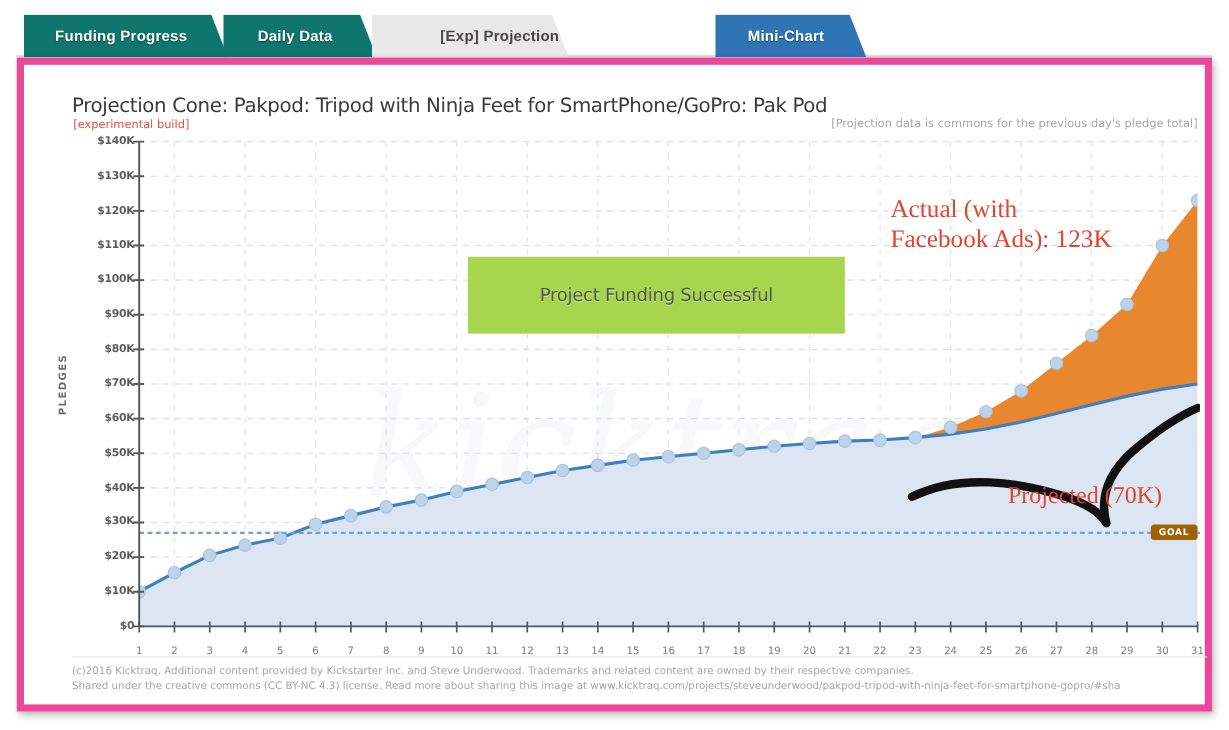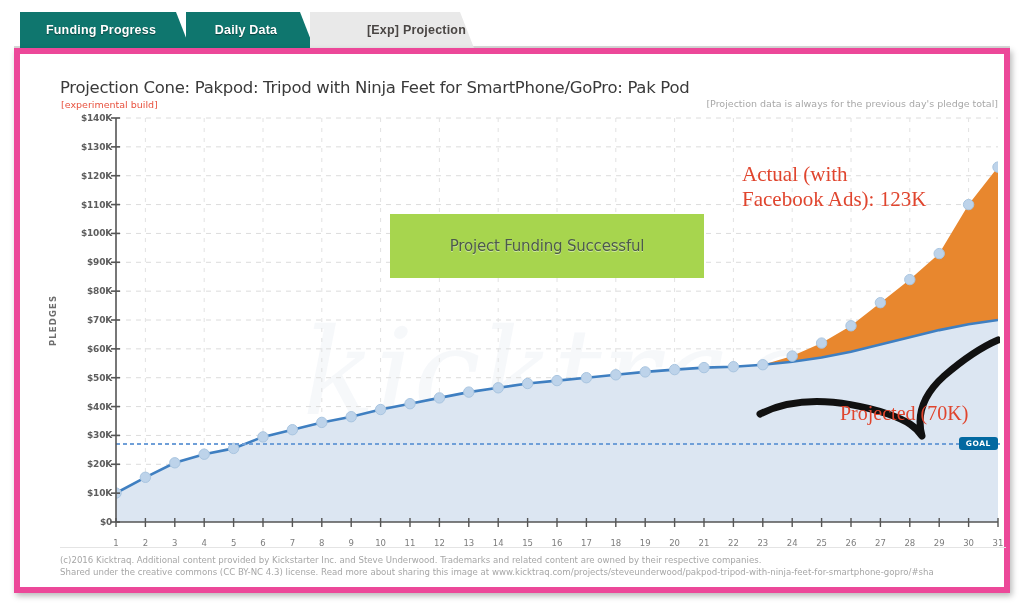--- a/index.html
+++ b/index.html
@@ -110,21 +110,21 @@
   .anno{
     position:absolute;
     font-family:"Liberation Serif", serif;
     color:#e0452e;
     white-space:nowrap;
   }
   #anno-actual{left:682px;top:48px;font-size:21px;line-height:25px;}
   #anno-projected{left:780px;top:288px;font-size:20px;}
   #goal-badge{
     position:absolute;right:2px;top:326px;
-    background:#0369a1;color:#fff;
+    background:#a16207;color:#fff;
     font-size:7.5px;font-weight:bold;letter-spacing:.6px;
     padding:2px 7px 2px 7px;border-radius:3px;
     font-family:"DejaVu Sans", sans-serif;
   }
   
   #footer{
     position:absolute;left:26px;bottom:6px;width:950px;
     font-size:8.6px;line-height:11.5px;color:#a6a6a6;
     font-family:"DejaVu Sans", sans-serif;
     white-space:nowrap;
@@ -140,28 +140,31 @@
   <div id="tabline"></div>
 <div class="tab dark" style="left: 20px; width: 170px;">
       <span class="lbl">Funding Progress</span>
     </div>
     <div class="tab dark" style="left: 186px; width: 128px;">
       <span class="lbl">Daily Data</span>
     </div>
     <div class="tab light" style="left: 310px; width: 164px; text-align: right;">
       <span class="lbl">[Exp] Projection</span>
     </div>
+    <div class="tab blue" style="left: 596px; width: 126px;">
+      <span class="lbl">Mini-Chart</span>
+    </div>
   </div>
 
 <div id="card">
   <div id="inner">
 
     <div id="chart-title">Projection Cone: Pakpod: Tripod with Ninja Feet for SmartPhone/GoPro: Pak Pod</div>
     <div id="exp-build">[experimental build]</div>
-    <div id="proj-note">[Projection data is always for the previous day's pledge total]</div>
+    <div id="proj-note">[Projection data is commons for the previous day's pledge total]</div>
 
     <div id="plotwrap">
       <div id="axis-label">PLEDGES</div>
       <div id="ylabels">
           <div class="ytick" style="top: 408px;">$0</div>
           <div class="ytick" style="top: 379.143px;">$10K</div>
           <div class="ytick" style="top: 350.286px;">$20K</div>
           <div class="ytick" style="top: 321.429px;">$30K</div>
           <div class="ytick" style="top: 292.571px;">$40K</div>
           <div class="ytick" style="top: 263.714px;">$50K</div>

